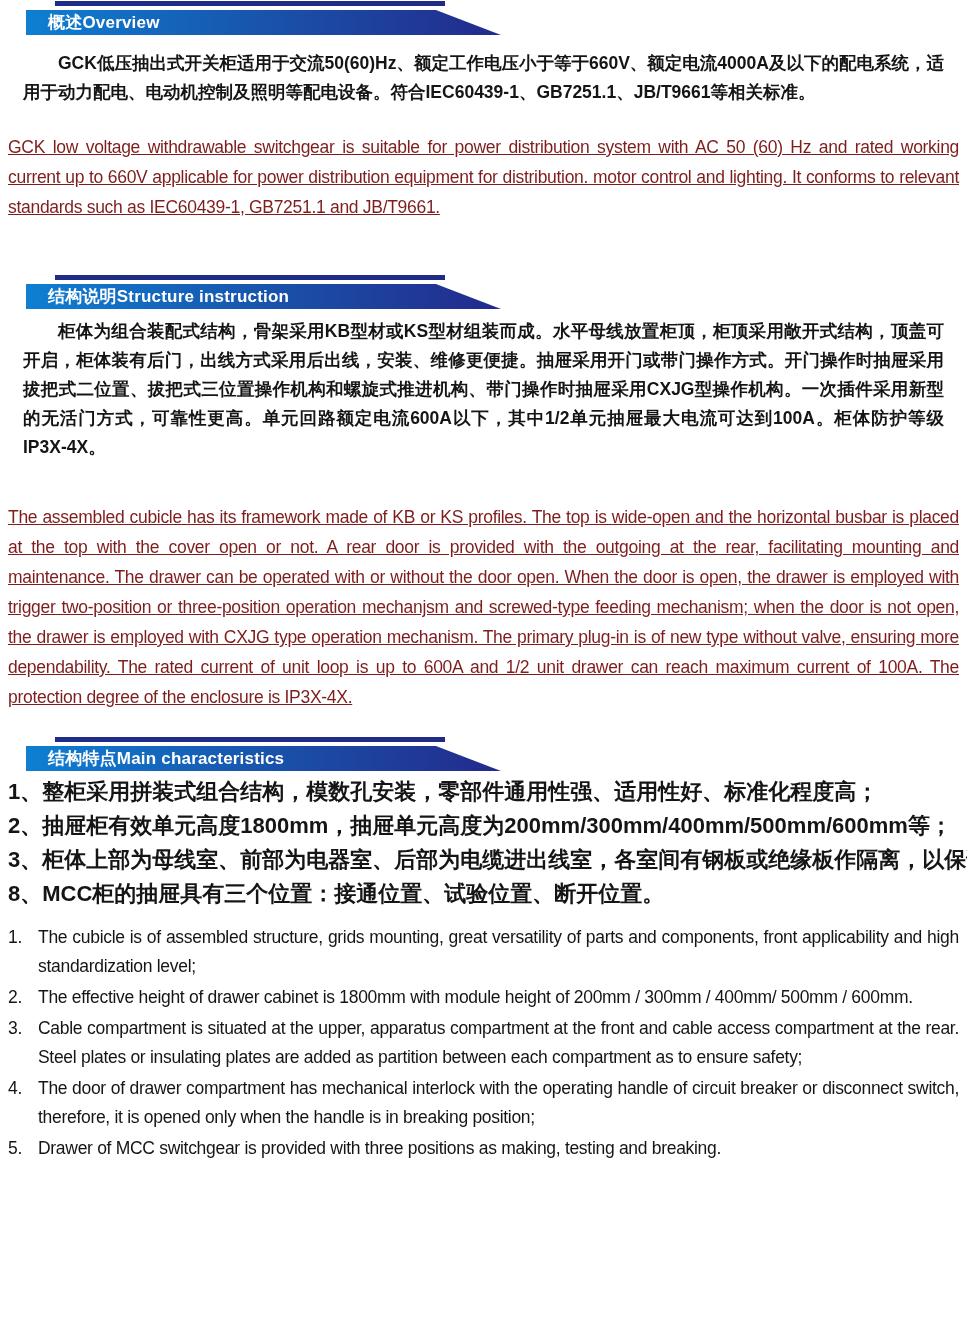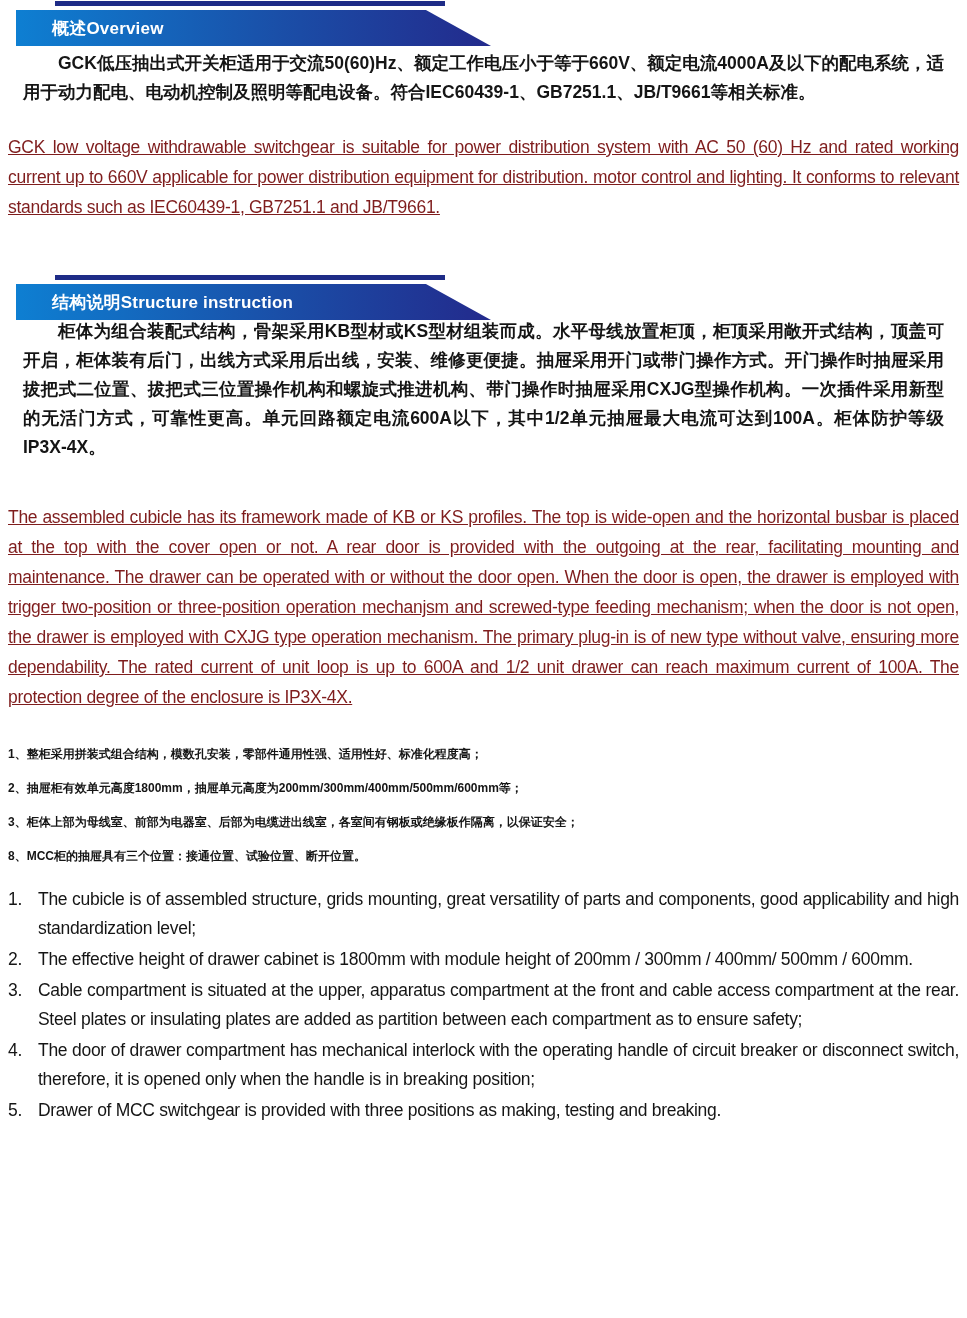--- a/index.html
+++ b/index.html
@@ -14,26 +14,26 @@
     color:#1b1b1b;
   }
   
   .ribbon{position:relative;height:33px;}
   .ribbon-topline{
     position:absolute;left:47px;top:0;
     width:390px;height:5px;
     background:#1e2c87;
   }
   .ribbon-band{
-    position:absolute;left:8px;top:9px;
-    width:475px;height:36px;
+    position:absolute;left:18px;top:9px;
+    width:475px;height:25px;
     background:linear-gradient(90deg,#0e7fd2 0%,#1a4fa8 55%,#232a8c 100%);
     clip-path:polygon(0 0,86.3% 0,100% 100%,0 100%);
     display:flex;align-items:center;
-    box-sizing:border-box;padding-left:36px;
+    box-sizing:border-box;padding-left:22px;
   }
   .ribbon-title{
     color:#ffffff;
     font-size:17px;
     font-weight:bold;
     letter-spacing:0.2px;
     white-space:nowrap;
   }
   
   .cn-para{
@@ -50,21 +50,21 @@
     font-size:17.5px;
     line-height:30px;
     text-align:justify;
     letter-spacing:-0.3px;
     color:#7f1d1d;
     text-decoration:underline;
   }
   
   .cn-list{margin:0;}
   .cn-list .cn-item{
-    font-size:12px;
+    font-size:22px;
     font-weight:bold;
     line-height:34px;
     white-space:nowrap;
     color:#151515;
   }
   .en-list{margin:0;}
   .en-list .en-item{
     display:flex;
     font-size:17.5px;
     line-height:29px;
@@ -105,32 +105,38 @@
       <div class="ribbon-topline"></div>
       <div class="ribbon-band">
         <span class="ribbon-title">结构说明Structure instruction</span>
       </div>
     </div>
     <p class="cn-para m-cn2">柜体为组合装配式结构，骨架采用KB型材或KS型材组装而成。水平母线放置柜顶，柜顶采用敞开式结构，顶盖可开启，柜体装有后门，出线方式采用后出线，安装、维修更便捷。抽屉采用开门或带门操作方式。开门操作时抽屉采用拔把式二位置、拔把式三位置操作机构和螺旋式推进机构、带门操作时抽屉采用CXJG型操作机构。一次插件采用新型的无活门方式，可靠性更高。单元回路额定电流600A以下，其中1/2单元抽屉最大电流可达到100A。柜体防护等级IP3X-4X。</p>
     <p class="en-para m-en2">The assembled cubicle has its framework made of KB or KS profiles. The top is wide-open and the horizontal busbar is placed at the top with the cover open or not. A rear door is provided with the outgoing at the rear, facilitating mounting and maintenance. The drawer can be operated with or without the door open. When the door is open, the drawer is employed with trigger two-position or three-position operation mechanjsm and screwed-type feeding mechanism; when the door is not open, the drawer is employed with CXJG type operation mechanism. The primary plug-in is of new type without valve, ensuring more dependability. The rated current of unit loop is up to 600A and 1/2 unit drawer can reach maximum current of 100A. The protection degree of the enclosure is IP3X-4X.</p>
   </section>
 
   <section class="m-sec3">
+    <div class="ribbon">
+      <div class="ribbon-topline"></div>
+      <div class="ribbon-band">
+        <span class="ribbon-title">结构特点Main characteristics</span>
+      </div>
+    </div>
 
     <div class="cn-list m-cnlist">
       <div class="cn-item">1、整柜采用拼装式组合结构，模数孔安装，零部件通用性强、适用性好、标准化程度高；</div>
       <div class="cn-item">2、抽屉柜有效单元高度1800mm，抽屉单元高度为200mm/300mm/400mm/500mm/600mm等；</div>
       <div class="cn-item">3、柜体上部为母线室、前部为电器室、后部为电缆进出线室，各室间有钢板或绝缘板作隔离，以保证安全；</div>
       <div class="cn-item">8、MCC柜的抽屉具有三个位置：接通位置、试验位置、断开位置。</div>
     </div>
 
     <div class="en-list m-enlist">
       <div class="en-item">
         <span class="num">1.</span>
-        <span class="txt">The cubicle is of assembled structure, grids mounting, great versatility of parts and components, good applicability and high standardization level;</span>
+        <span class="txt">The cubicle is of assembled structure, grids mounting, great versatility of parts and components, front applicability and high standardization level;</span>
       </div>
       <div class="en-item">
         <span class="num">2.</span>
         <span class="txt">The effective height of drawer cabinet is 1800mm with module height of 200mm / 300mm / 400mm/ 500mm / 600mm.</span>
       </div>
       <div class="en-item">
         <span class="num">3.</span>
         <span class="txt">Cable compartment is situated at the upper, apparatus compartment at the front and cable access compartment at the rear. Steel plates or insulating plates are added as partition between each compartment as to ensure safety;</span>
       </div>
       <div class="en-item">

